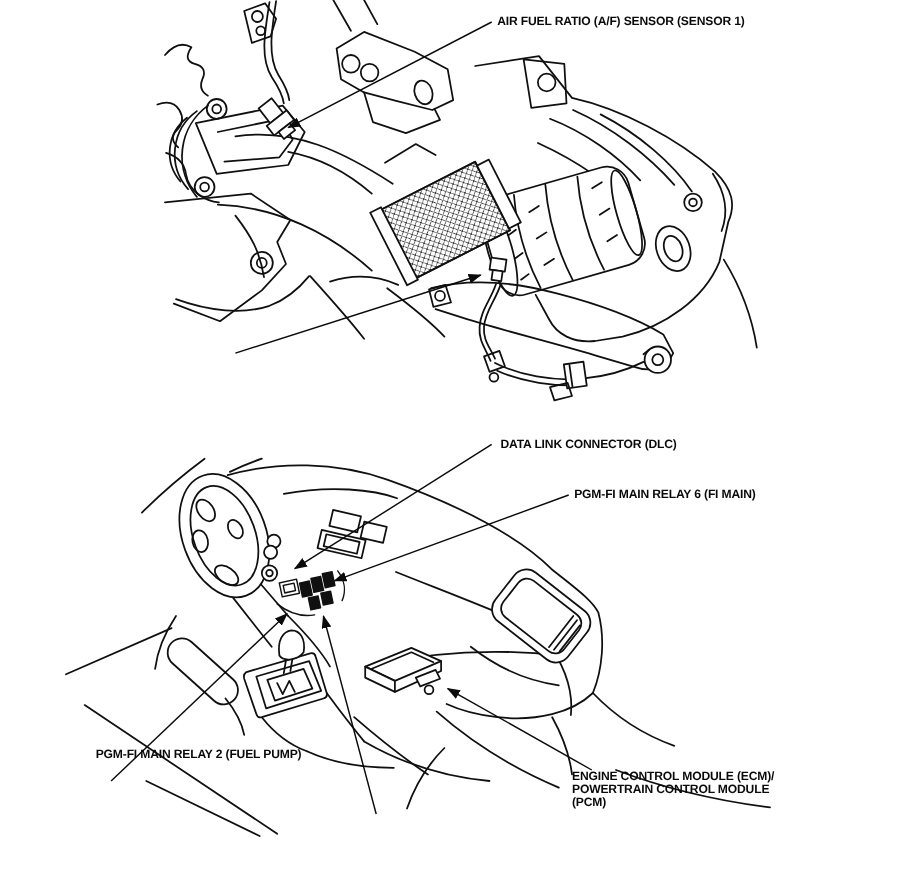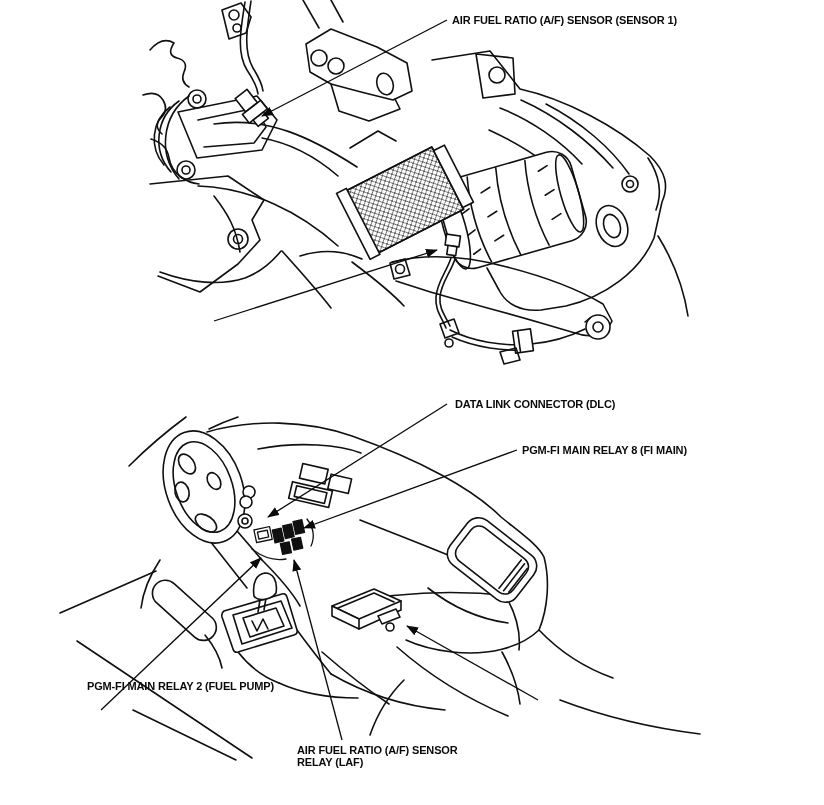--- a/index.html
+++ b/index.html
@@ -288,26 +288,27 @@
 <div class="lbl" id="lbl-af1">
   <span class="ln">AIR FUEL RATIO (A/F) SENSOR (SENSOR 1)</span>
 </div>
 
 
 <div class="lbl" id="lbl-dlc">
   <span class="ln">DATA LINK CONNECTOR (DLC)</span>
 </div>
 
 <div class="lbl" id="lbl-relay1">
-  <span class="ln">PGM-FI MAIN RELAY 8 (FI MAIN)</span>
+  <span class="ln">PGM-FI MAIN RELAY 6 (FI MAIN)</span>
 </div>
 
 <div class="lbl" id="lbl-relay2">
   <span class="ln">PGM-FI MAIN RELAY 2 (FUEL PUMP)</span>
 </div>
 
-<div class="lbl" id="lbl-laf">
-  <span class="ln">AIR FUEL RATIO (A/F) SENSOR</span>
-  <span class="ln">RELAY (LAF)</span>
-</div>
-
+
+<div class="lbl" id="lbl-ecm">
+  <span class="ln">ENGINE CONTROL MODULE (ECM)/</span>
+  <span class="ln">POWERTRAIN CONTROL MODULE</span>
+  <span class="ln">(PCM)</span>
+</div>
 
 </div>
 
 </body></html>

